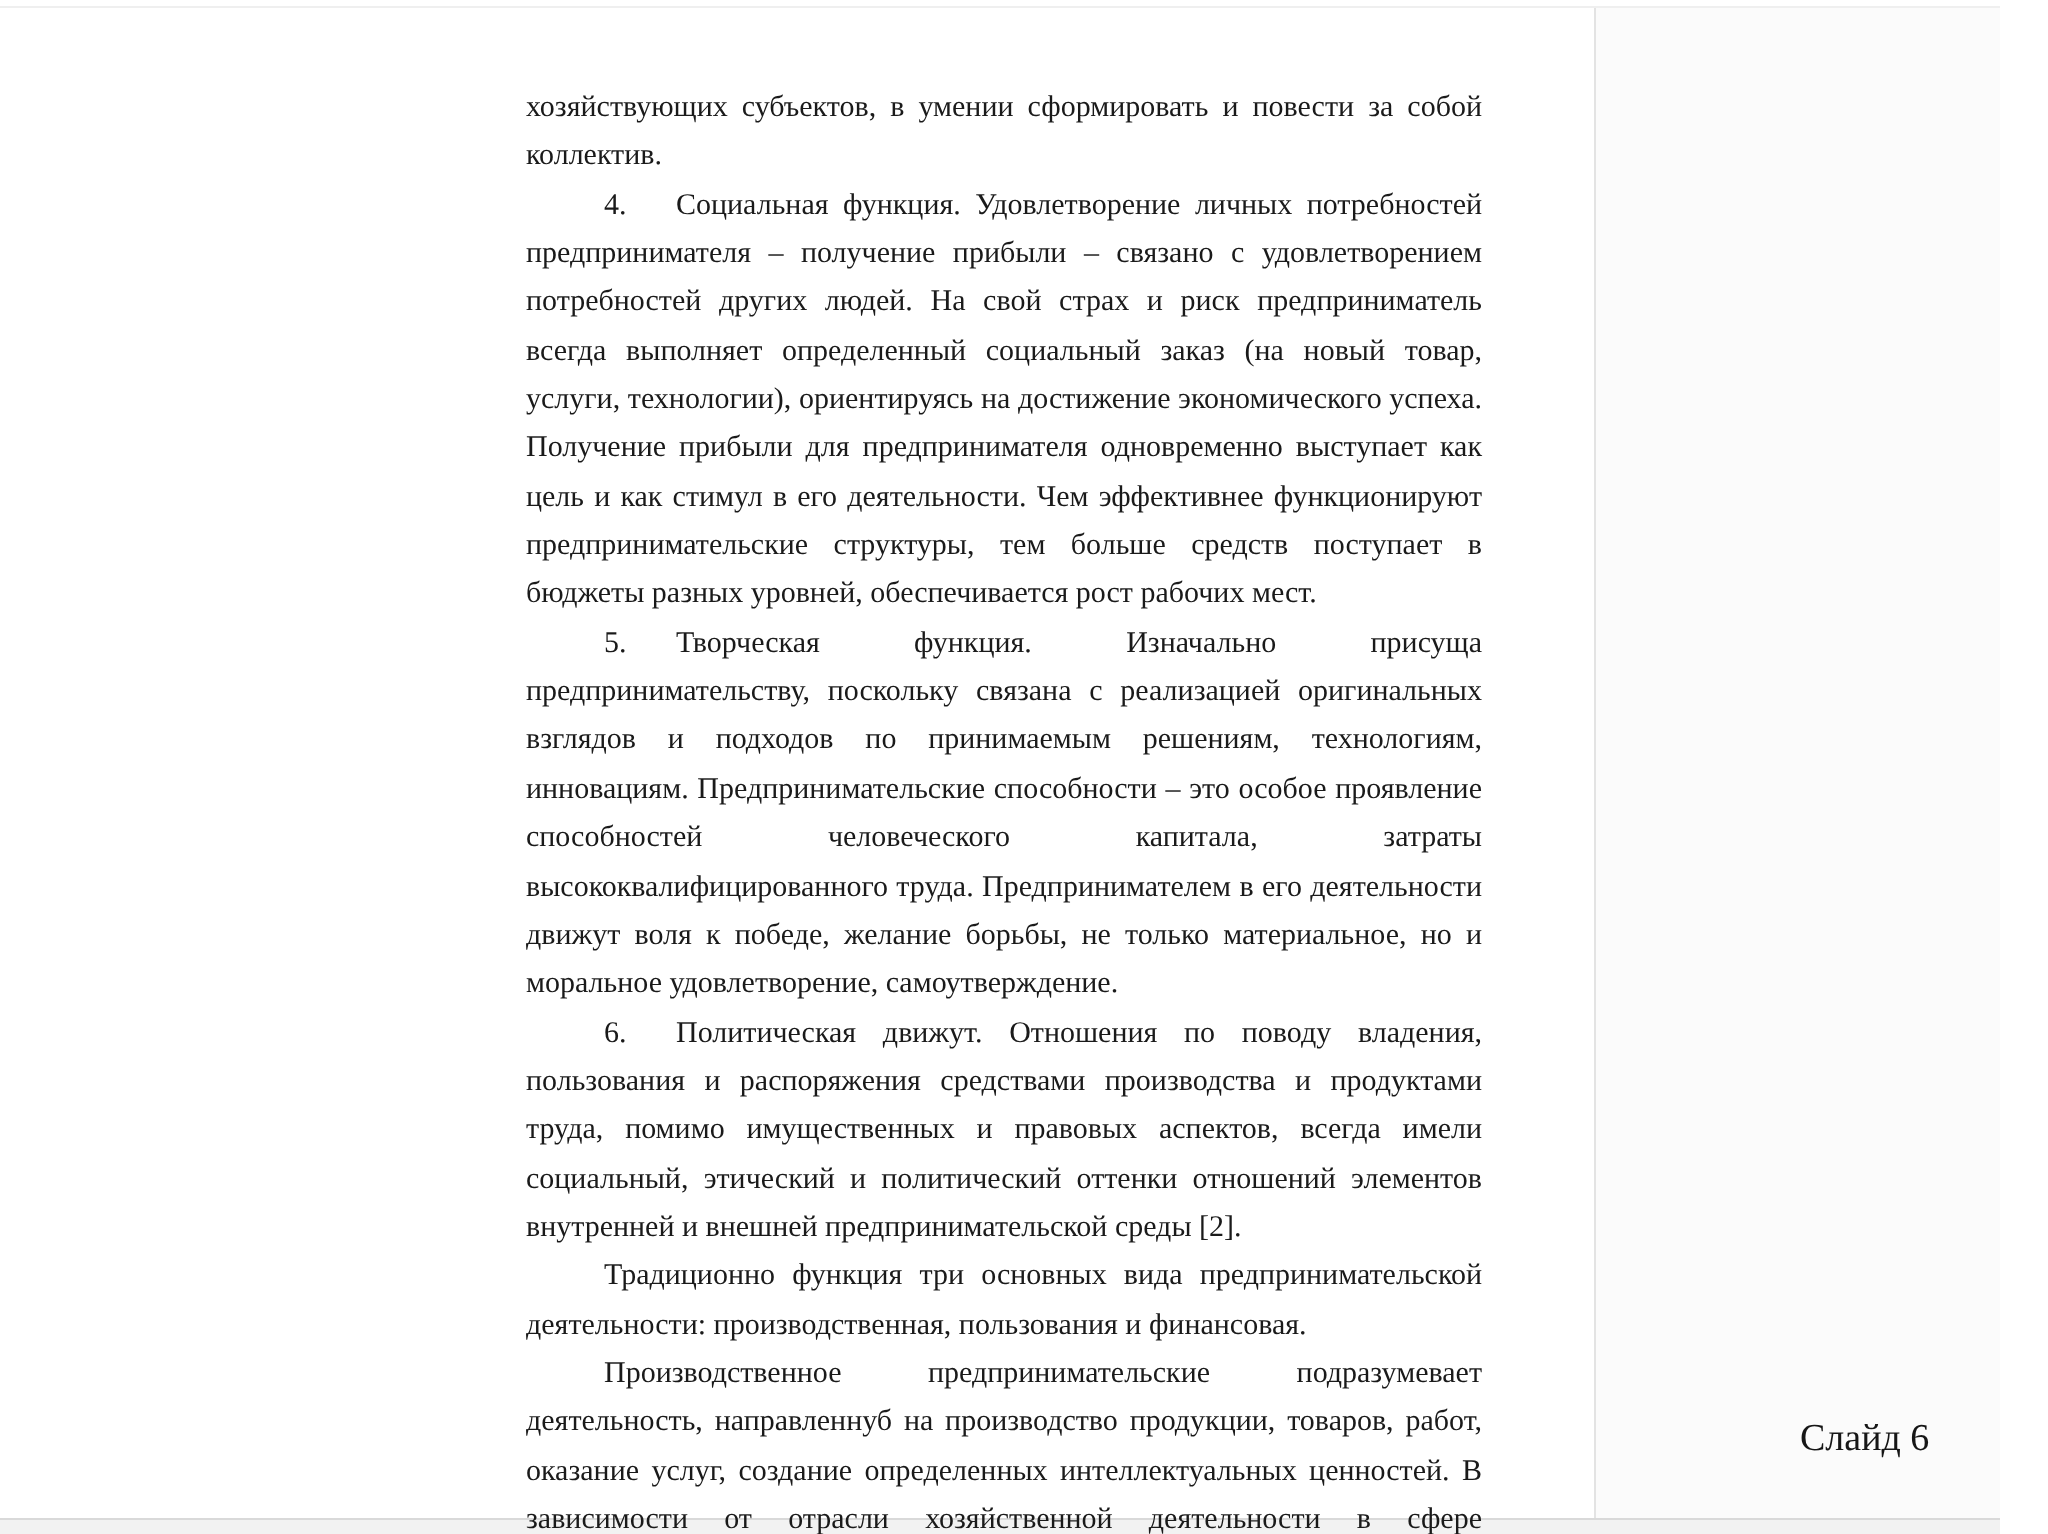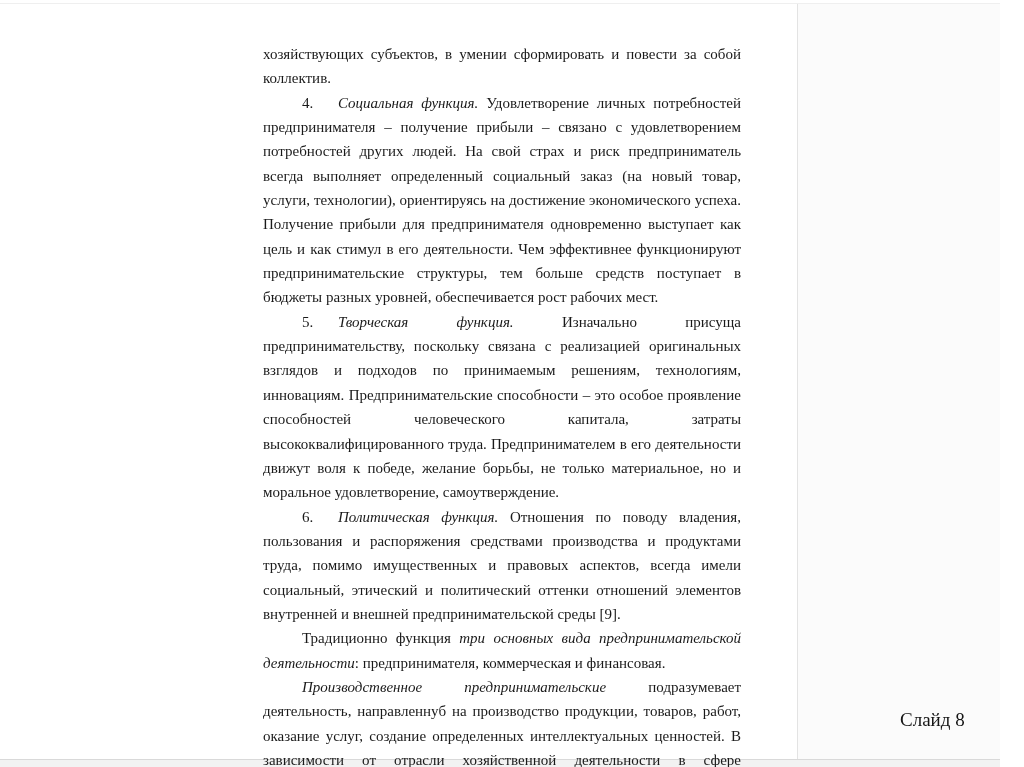--- a/index.html
+++ b/index.html
@@ -75,21 +75,20 @@
   .para.fill-last {
     text-align-last: justify;
   }
   .num {
     display: inline-block;
     width: 36px;
     text-indent: 0;
     font-style: normal;
   }
   .it {
-    font-style: italic;
   }
 </style>
 </head>
 <body>
 
 <div class="canvas">
 
   <div class="top-line"></div>
   <div class="side-pane"></div>
   <div class="v-divider"></div>
@@ -97,23 +96,23 @@
   <div class="bottom-strip"></div>
 
   <div class="doc">
 
     <p class="para no-indent"><span>хозяйствующих субъектов, в умении сформировать и повести за собой коллектив.</span></p>
 
     <p class="para"><span class="num">4.</span><span class="it">Социальная функция.</span><span> Удовлетворение личных потребностей предпринимателя – получение прибыли – связано с удовлетворением потребностей других людей. На свой страх и риск предприниматель всегда выполняет определенный социальный заказ (на новый товар, услуги, технологии), ориентируясь на достижение экономического успеха. Получение прибыли для предпринимателя одновременно выступает как цель и как стимул в его деятельности. Чем эффективнее функционируют предпринимательские структуры, тем больше средств поступает в бюджеты разных уровней, обеспечивается рост рабочих мест.</span></p>
 
     <p class="para"><span class="num">5.</span><span class="it">Творческая функция.</span><span> Изначально присуща предпринимательству, поскольку связана с реализацией оригинальных взглядов и подходов по принимаемым решениям, технологиям, инновациям. Предпринимательские способности – это особое проявление способностей человеческого капитала, затраты высококвалифицированного труда. Предпринимателем в его деятельности движут воля к победе, желание борьбы, не только материальное, но и моральное удовлетворение, самоутверждение.</span></p>
 
-    <p class="para"><span class="num">6.</span><span class="it">Политическая функция.</span><span> Отношения по поводу владения, пользования и распоряжения средствами производства и продуктами труда, помимо имущественных и правовых аспектов, всегда имели социальный, этический и политический оттенки отношений элементов внутренней и внешней предпринимательской среды [9].</span></p>
+    <p class="para"><span class="num">6.</span><span class="it">Политическая движут.</span><span> Отношения по поводу владения, пользования и распоряжения средствами производства и продуктами труда, помимо имущественных и правовых аспектов, всегда имели социальный, этический и политический оттенки отношений элементов внутренней и внешней предпринимательской среды [2].</span></p>
 
-    <p class="para"><span>Традиционно функция </span><span class="it">три основных вида предпринимательской деятельности</span><span>: предпринимателя, коммерческая и финансовая.</span></p>
+    <p class="para"><span>Традиционно функция </span><span class="it">три основных вида предпринимательской деятельности</span><span>: производственная, пользования и финансовая.</span></p>
 
     <p class="para fill-last"><span class="it">Производственное предпринимательские</span><span> подразумевает деятельность, направленнуб на производство продукции, товаров, работ, оказание услуг, создание определенных интеллектуальных ценностей. В зависимости от отрасли хозяйственной деятельности в сфере материального производства</span></p>
 
   </div>
 
-  <div class="slide-label">Слайд 8</div>
+  <div class="slide-label">Слайд 6</div>
 
 </div>
 
 </body></html>

